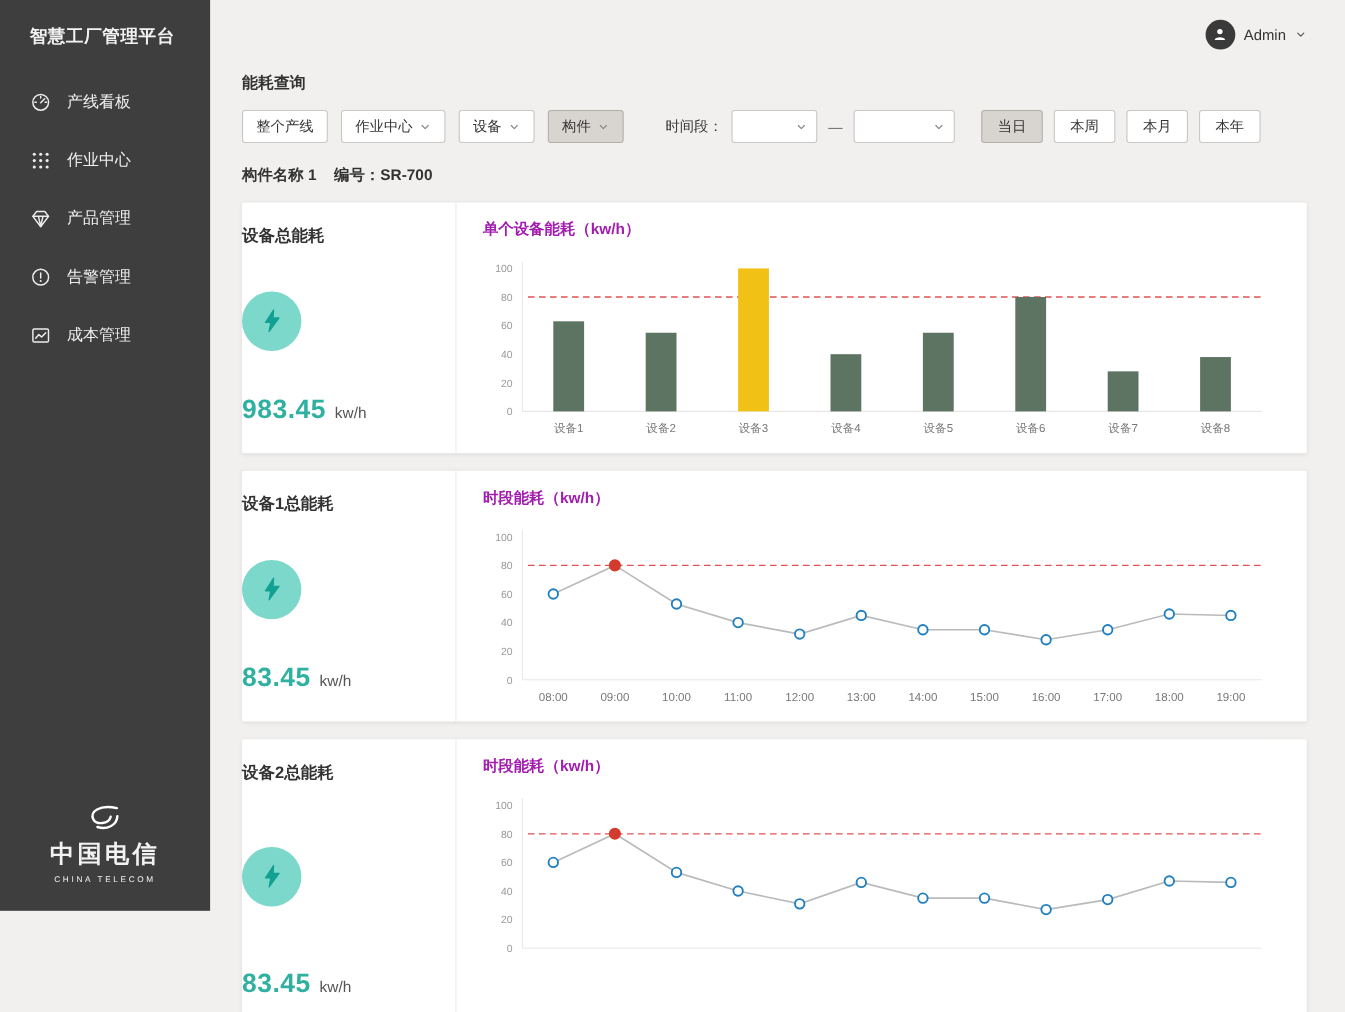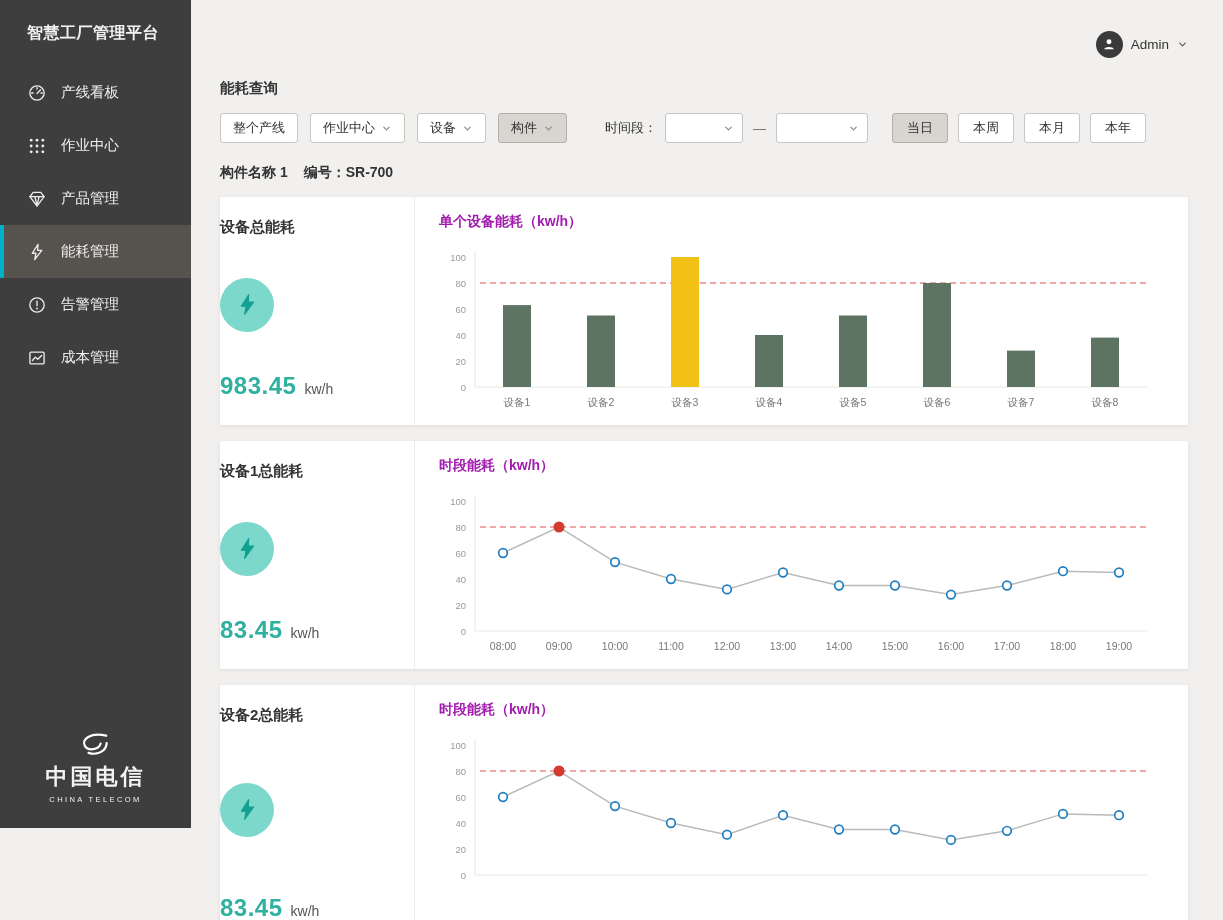--- a/index.html
+++ b/index.html
@@ -15,21 +15,21 @@
   .nav-item svg { width:20px; height:20px; flex-shrink:0; color:#ededed; }
   .nav-item.active { background:#56524e; }
   .nav-item.active::before { content:""; position:absolute; left:0; top:0; bottom:0; width:4px; background:#00b0c7; }
   .brand { position:absolute; bottom:24px; left:0; width:100%; text-align:center; }
   .brand svg { width:44px; height:26px; }
   .brand-name { font-size:22px; font-weight:700; letter-spacing:3px; margin-top:1px; }
   .brand-sub { font-size:7.5px; letter-spacing:2.4px; margin-top:3px; }
 
   
   .main { flex:1; padding:0 35px 0 29px; min-width:0; }
-  .topbar { height:62px; display:flex; justify-content:flex-end; align-items:center;margin-top:13px; }
+  .topbar { height:62px; display:flex; justify-content:flex-end; align-items:center; }
   .user { display:flex; align-items:center; gap:8px; cursor:pointer; }
   .avatar { width:27px; height:27px; border-radius:50%; background:#3a3a3a;
     display:flex; align-items:center; justify-content:center; }
   .avatar svg { width:16px; height:16px; }
   .user-name { font-size:13.5px; color:#333; }
   .chev svg { width:11px; height:11px; display:block; }
 
   .section-title { font-size:14.5px; font-weight:700; color:#333; margin:4px 0 15px; }
 
   .filter-row { display:flex; align-items:center; margin-bottom:21px; }
@@ -102,28 +102,20 @@
           <span>作业中心</span>
         </div>
         <div class="nav-item">
           <span style="width: 20px; height: 20px; display: inline-flex;">
             <svg viewBox="0 0 24 24">
               <path d="M7.5 4 h9 l4 5.2 L12 20.5 L3.5 9.2 Z" fill="none" stroke="currentColor" stroke-width="1.6" stroke-linecap="round" stroke-linejoin="round"></path>
               <path d="M3.5 9.2 h17 M9.5 9.2 L12 20 L14.5 9.2" fill="none" stroke="currentColor" stroke-width="1.6" stroke-linecap="round" stroke-linejoin="round"></path>
             </svg>
           </span>
           <span>产品管理</span>
-        </div>
-        <div class="nav-item active">
-          <span style="width: 20px; height: 20px; display: inline-flex;">
-            <svg viewBox="0 0 24 24">
-              <path d="M13.2 2.8 L6.3 13.5 h4.4 L9.3 21 L17.7 10 h-5 Z" fill="none" stroke="currentColor" stroke-width="1.6" stroke-linecap="round" stroke-linejoin="round"></path>
-            </svg>
-          </span>
-          <span>能耗管理</span>
         </div>
         <div class="nav-item">
           <span style="width: 20px; height: 20px; display: inline-flex;">
             <svg viewBox="0 0 24 24">
               <circle cx="12" cy="12" r="8.6" fill="none" stroke="currentColor" stroke-width="1.6" stroke-linecap="round" stroke-linejoin="round"></circle>
               <path d="M12 7.4 v5.4" fill="none" stroke="currentColor" stroke-width="1.6" stroke-linecap="round" stroke-linejoin="round"></path>
               <circle cx="12" cy="16.2" r="1.1" fill="currentColor"></circle>
             </svg>
           </span>
           <span>告警管理</span>

